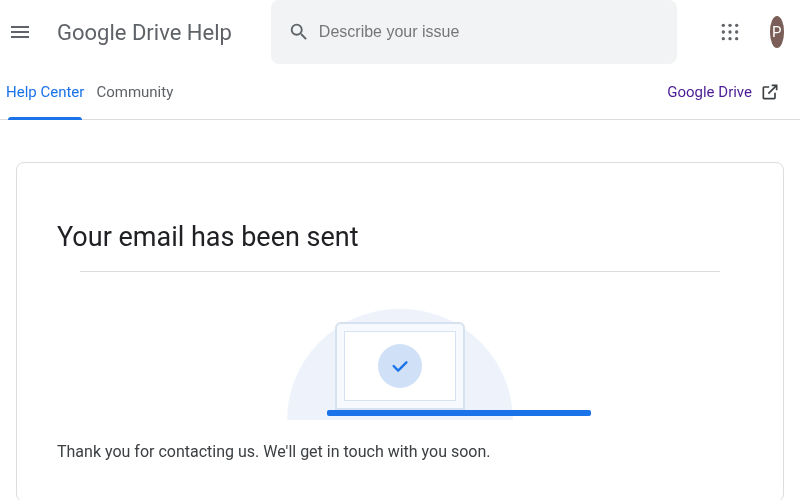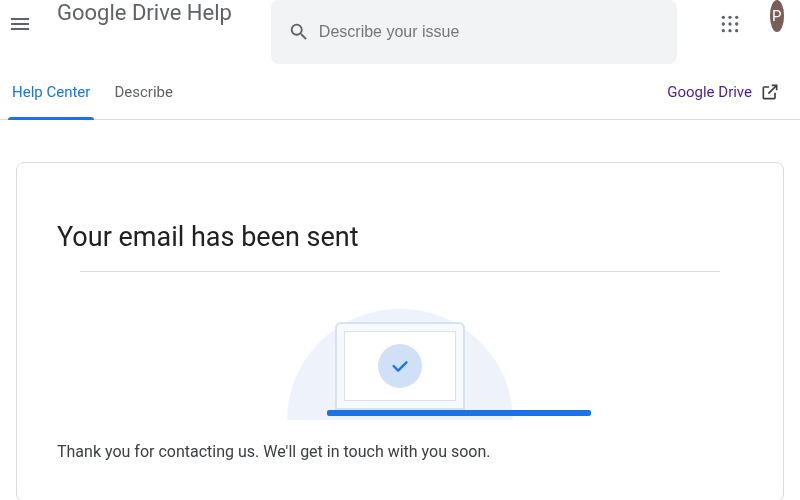--- a/index.html
+++ b/index.html
@@ -6,20 +6,21 @@
   body {
     font-family: 'Google Sans', Roboto, Arial, sans-serif;
     background: #fff;
     width: 800px;
     height: 500px;
     overflow: hidden;
     color: #202124;
   }
   .header {
     display: flex;
+    align-items: center;
     height: 64px;
     padding: 0 16px 0 8px;
     gap: 21px;
   }
   .icon-btn {
     width: 48px; height: 48px;
     display: flex; align-items: center; justify-content: center;
     border-radius: 50%;
     cursor: pointer;
     color: #5f6368;
@@ -74,21 +75,21 @@
     cursor: pointer;
   }
   .tabs-row {
     display: flex;
     align-items: center;
     height: 56px;
     border-bottom: 1px solid #dadce0;
     padding: 0 16px 0 0;
   }
   .tab {
-    padding: 0 12px;
+    padding: 0 6px;
     height: 100%;
     display: flex;
     align-items: center;
     font-size: 15px;
     color: #5f6368;
     cursor: pointer;
     position: relative;
   }
   .tab.active {
     color: #1a73e8;
@@ -220,21 +221,21 @@
   <div class="avatar">
     <span>P</span>
   </div>
 </div>
 
 <div class="tabs-row">
   <div class="tab active">
     <span>Help Center</span>
   </div>
   <div class="tab">
-    <span>Describe</span>
+    <span>Community</span>
   </div>
   <div class="tabs-spacer"></div>
   <div class="drive-link">
     <span>Google Drive</span>
     <svg width="20" height="20" viewBox="0 0 24 24" fill="none" stroke="#3c4043" stroke-width="2">
         <path d="M18 13v6a1 1 0 0 1-1 1H5a1 1 0 0 1-1-1V7a1 1 0 0 1 1-1h6"></path>
         <path d="M14 4h6v6"></path>
         <path d="M10 14L20 4"></path>
       </svg>
   </div>

